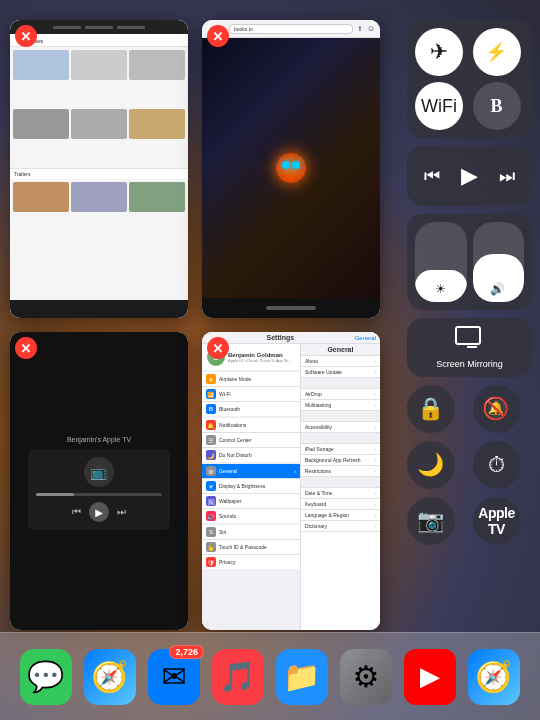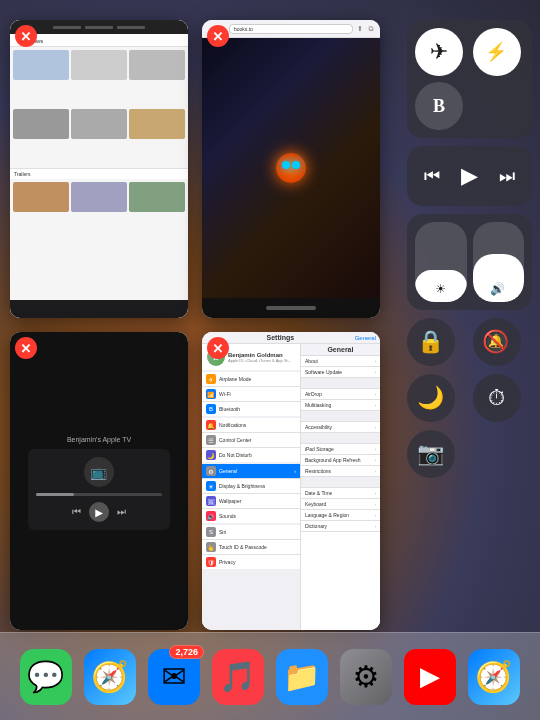--- a/index.html
+++ b/index.html
@@ -704,20 +704,21 @@
   </div>
 
 </div>
 
 <div class="control-center">
 
   <div class="cc-block">
     <div class="cc-grid-2x2">
       <button class="cc-btn active">✈</button>
       <button class="cc-btn active" style="font-size:18px;">⚡</button>
+      <button class="cc-btn active" style="font-size:18px;">WiFi</button>
       <button class="cc-btn inactive" style="font-size:18px; font-weight:bold; font-family:serif;">B</button>
     </div>
   </div>
 
   <div class="cc-block">
     <div class="cc-media">
       <div class="cc-media-btn">⏮</div>
       <div class="cc-play-btn">▶</div>
       <div class="cc-media-btn">⏭</div>
     </div>
@@ -729,33 +730,45 @@
         <div class="cc-slider-fill" style="height:40%;"></div>
         <div class="cc-slider-icon">☀</div>
       </div>
       <div class="cc-slider-track">
         <div class="cc-slider-fill" style="height:60%;"></div>
         <div class="cc-slider-icon">🔊</div>
       </div>
     </div>
   </div>
 
+  <div class="cc-screen-mirror">
+    <div class="cc-screen-mirror-icon">
+      <svg width="30" height="24" viewBox="0 0 30 24" fill="none">
+        <rect x="1" y="1" width="24" height="17" rx="2" stroke="white" stroke-width="2"></rect>
+        <polygon points="15,22 22,22 22,20" fill="white"></polygon>
+        <rect x="12" y="20" width="10" height="2" fill="white"></rect>
+      </svg>
+    </div>
+    <div class="cc-screen-mirror-label">Screen
+Mirroring</div>
+  </div>
 
   <div class="cc-bottom-grid">
     <button class="cc-small-btn">🔒</button>
     <button class="cc-small-btn mute-active">🔕</button>
   </div>
 
   <div class="cc-bottom-grid">
     <button class="cc-small-btn">🌙</button>
     <button class="cc-small-btn">⏱</button>
   </div>
 
   <div class="cc-bottom-grid">
     <button class="cc-small-btn">📷</button>
+    <button class="cc-small-btn" style="font-size:14px; font-weight:bold; color:#fff; letter-spacing:-0.5px;">Apple TV</button>
   </div>
 
 </div>
 
 <div class="dock">
   <div class="dock-icon icon-messages">
     <span>💬</span>
   </div>
   <div class="dock-icon icon-safari">
     <span>🧭</span>

